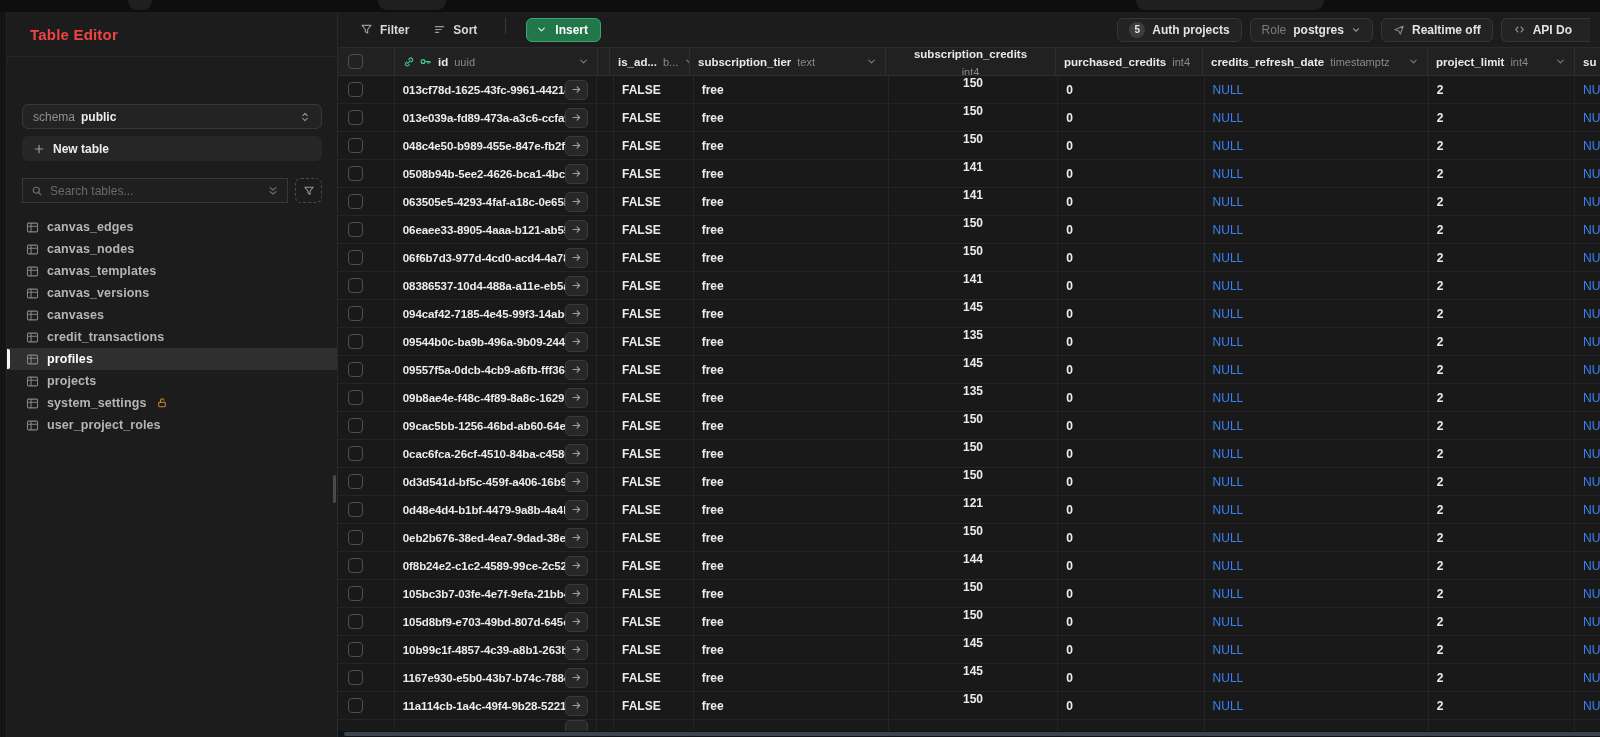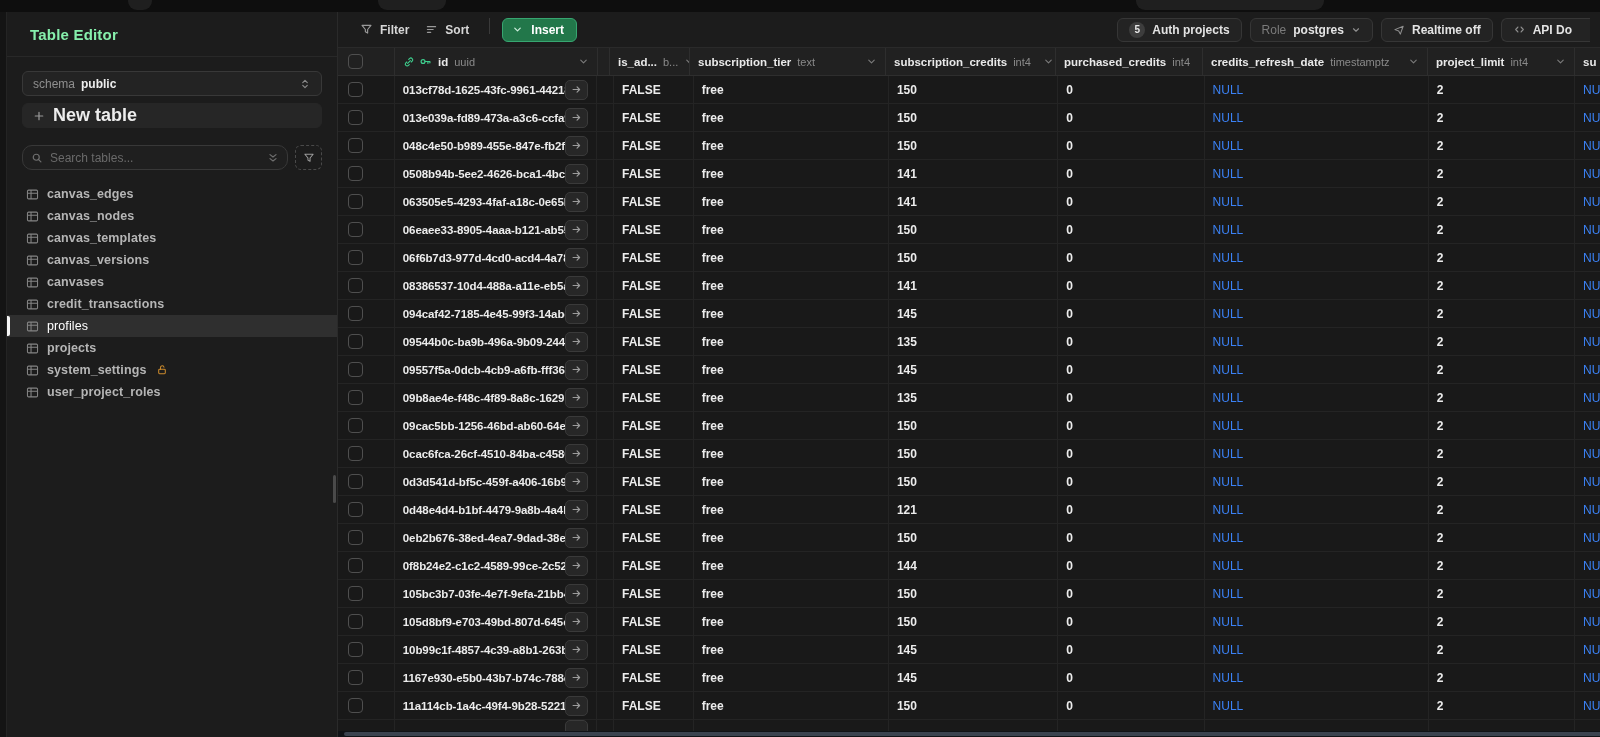--- a/index.html
+++ b/index.html
@@ -11,50 +11,50 @@
   .chrome-strip { height:12px; background:#0e0e0e; position:relative; }
   .chrome-shape { position:absolute; top:-8px; height:18px; background:#1f1f1f; border-radius:9px; }
 
   .content-row { display:flex; height:725px; }
 
   
   .rail { width:7px; background:#141414; border-right:1px solid #242424; flex:none; }
 
   
   .sidebar { width:331px; flex:none; background:#1c1c1c; border-right:1px solid #2a2a2a; position:relative; }
-  .sb-title { height:45px; display:flex; align-items:center; padding-left:23px; border-bottom:1px solid #282828; color:#86efac; font-size:15px; font-weight:700; letter-spacing:.2px; }
+  .sb-title { height:45px; display:flex; align-items:center; padding-left:23px; border-bottom:1px solid #282828; color:#ef4444; font-size:15px; font-weight:700; letter-spacing:.2px; }
   .sb-body { padding:14px 0 0 0; }
   .sb-control { margin:0 15px; height:25px; background:#232323; border:1px solid #383838; border-radius:6px; display:flex; align-items:center; padding:0 10px; font-size:12px; }
-  .schema-select { justify-content:center; gap:6px; }
+  .schema-select { justify-content:center; gap:6px;margin-top:33px; }
   .schema-label { color:#8f8f8f; }
   .schema-value { color:#ededed; font-weight:700; }
   .schema-select .spacer, .search-wrap .spacer, .gh .spacer, .tb-left .spacer2 { flex:1; }
   .newtable-btn { margin-top:7px; gap:8px; background:#262626; border-color:#262626; }
   .newtable-btn .plus { color:#9a9a9a; display:flex; }
-  .newtable-label { color:#ededed; font-weight:700; font-size:18px; }
+  .newtable-label { color:#ededed; font-weight:700; font-size:12px; }
   .search-row { display:flex; margin:17px 15px 0 15px; gap:7px; }
-  .search-wrap { flex:1; height:25px; border:1px solid #383838; background:#1f1f1f; border-radius:10px; display:flex; align-items:center; padding:0 8px; gap:7px; }
+  .search-wrap { flex:1; height:25px; border:1px solid #383838; background:#1f1f1f; border-radius:0; display:flex; align-items:center; padding:0 8px; gap:7px; }
   .search-wrap input { flex:1; background:transparent; border:none; outline:none; color:#d0d0d0; font-size:12px; font-family:inherit; min-width:0; }
   .search-wrap input::placeholder { color:#6a6a6a; }
   .filter-mini-btn { width:27px; height:25px; border:1px dashed #4a4a4a; border-radius:6px; display:flex; align-items:center; justify-content:center; flex:none; }
   .nav { margin-top:13px; }
   .nav-item { height:22px; display:flex; align-items:center; gap:8px; padding-left:19px; cursor:pointer; position:relative; }
   .nav-item .tbl-icon { color:#848484; display:flex; flex:none; }
   .nav-label { color:#b5b5b5; font-size:12.5px; font-weight:600; letter-spacing:.1px; white-space:nowrap; }
   .nav-item.selected { background:#2f2f2f; }
   .nav-item.selected::before { content:""; position:absolute; left:0; top:1px; bottom:1px; width:3px; background:#f5f5f5; border-radius:0 2px 2px 0; }
-  .nav-item.selected .nav-label { color:#ffffff; font-weight:400; }
+  .nav-item.selected .nav-label { color:#ffffff; font-weight:700; }
   .nav-item .lock-icon { display:none; color:#c9892c; margin-left:2px; }
   .nav-item.locked .lock-icon { display:flex; }
   .sb-scroll-thumb { position:absolute; right:1px; top:463px; width:3px; height:28px; background:#4a4a4a; border-radius:2px; }
 
   
   .main { flex:1; display:flex; flex-direction:column; min-width:0; background:#181818; }
   .toolbar { height:36px; flex:none; background:#1c1c1c; border-bottom:1px solid #2a2a2a; display:flex; align-items:center; padding:0 10px 0 14px; }
-  .tb-left { display:flex; align-items:flex-start; gap:0; }
+  .tb-left { display:flex; align-items:flex-start; gap:8px; }
   .tb-plain-btn { display:flex; align-items:center; gap:7px; padding:0 8px; height:24px; border-radius:5px; color:#d7d7d7; font-size:12px; font-weight:700; }
   .tb-plain-btn .i { color:#9a9a9a; display:flex; }
   .tb-divider { width:1px; height:16px; background:#3a3a3a; margin:0 12px; }
   .insert-btn { display:flex; align-items:center; height:24px; background:#22774a; border:1px solid #37a671; border-radius:6px; padding:0 12px 0 9px; gap:8px; }
   .insert-btn .i { color:#cdeedd; display:flex; }
   .insert-label { color:#ffffff; font-size:12px; font-weight:700; }
   .tb-right { margin-left:auto; display:flex; align-items:center; gap:8px; }
   .tb-pill { display:flex; align-items:center; gap:7px; height:24px; padding:0 11px; background:#232323; border:1px solid #363636; border-radius:6px; color:#e3e3e3; font-size:12px; font-weight:700; white-space:nowrap; }
   .tb-pill .i { color:#8f8f8f; display:flex; }
   .auth-badge { width:16px; height:16px; border-radius:50%; background:#3d3d3d; color:#e8e8e8; font-size:10px; font-weight:700; display:flex; align-items:center; justify-content:center; }
@@ -66,21 +66,21 @@
   .g-header { height:28px; flex:none; background:#212121; border-bottom:1px solid #2e2e2e; display:flex; }
   .gh { display:flex; align-items:center; padding:0 8px; border-right:1px solid #2e2e2e; gap:6px; overflow:hidden; }
   .gh-name { color:#e9e9e9; font-size:11.5px; font-weight:700; white-space:nowrap; }
   .gh-type { color:#8a8a8a; font-size:11px; white-space:nowrap; }
   .gh .chev { color:#7b7b7b; display:flex; flex:none; }
   .c-check   { width:57px; }
   .c-id      { width:203px; }
   .c-clip    { width:12px; padding:0 1px; }
   .c-isadmin { width:80px; }
   .c-tier    { width:196px; }
-  .c-subcred { width:170px; }
+  .c-subcred { width:170px;flex-direction:column; }
   .c-purch   { width:147px; }
   .c-refresh { width:225px; }
   .c-limit   { width:147px; }
   .c-su      { width:25px; border-right:none; padding:0 0 0 8px;text-align:center; }
   .gh.c-check { padding-left:10px; }
   .id-icons { display:flex; align-items:center; gap:4px; color:#3ecf8e; flex:none; }
 
   .rows { flex:1; overflow:hidden; }
   .row { height:28px; display:flex; background:#191919; border-bottom:1px solid #242424; }
   .cell { display:flex; align-items:center; padding:0 8px; border-right:1px solid #242424; overflow:hidden; white-space:nowrap; }

